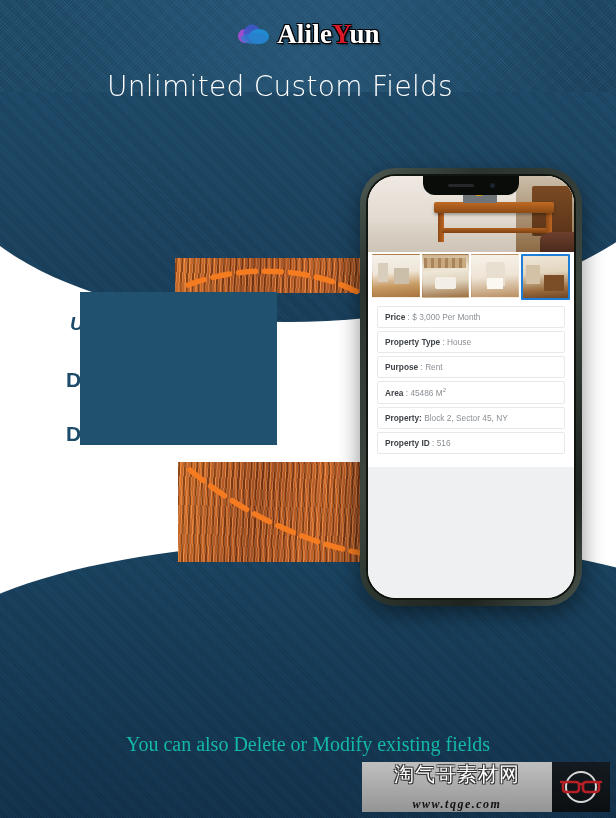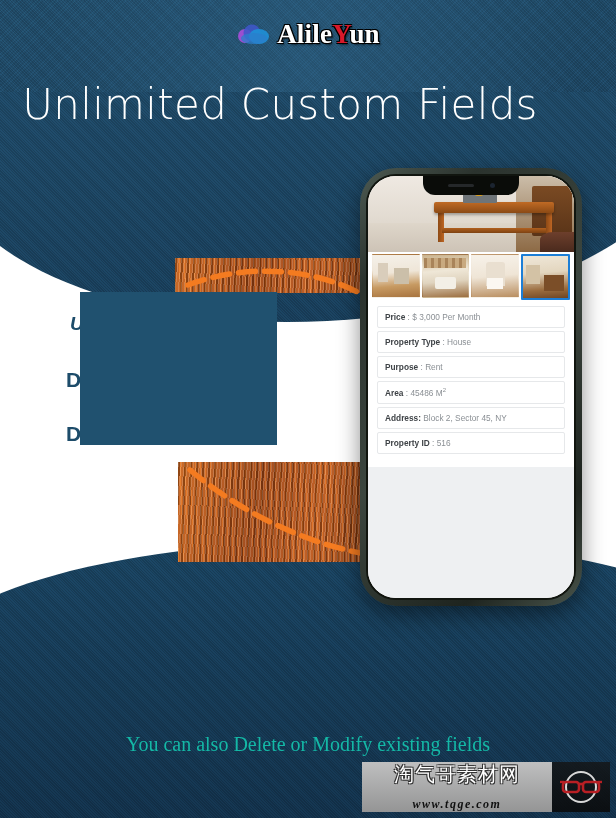--- a/index.html
+++ b/index.html
@@ -62,23 +62,22 @@
     color:#ffffff;
     text-shadow:1px 1px 0 #000, -1px 1px 0 #000, 1px -1px 0 #000, -1px -1px 0 #000,
                 2px 2px 2px rgba(0,0,0,.55);
     line-height:1;
   }
   .logo-text .red{color:#d8192a;}
 
   .headline{
     position:absolute;left:0;top:70px;width:560px;
     text-align:center;color:#ffffff;
-    font-size:42px;font-weight:300;letter-spacing:.3px;
+    font-size:28px;font-weight:300;letter-spacing:.3px;
     font-family:"DejaVu Sans", sans-serif;
-    margin-top:10px;
   }
 
   
   .orange-block{
     position:absolute;overflow:hidden;
     background-color:#c0541a;
     background-image:
       repeating-linear-gradient(96deg, rgba(255,255,255,.17) 0px, rgba(255,255,255,.17) 1px, rgba(0,0,0,.0) 1px, rgba(0,0,0,.0) 3px),
       repeating-linear-gradient(92deg, rgba(0,0,0,.28) 0px, rgba(0,0,0,.28) 2px, rgba(255,255,255,.06) 2px, rgba(255,255,255,.06) 6px),
       repeating-linear-gradient(88deg, rgba(255,140,40,.34) 0px, rgba(255,140,40,.34) 1px, rgba(120,45,10,.22) 1px, rgba(120,45,10,.22) 5px),
@@ -287,21 +286,21 @@
 
         <div class="field-row">
           <b>Purpose</b><span> : </span><span>Rent</span>
         </div>
 
         <div class="field-row">
           <b>Area</b><span> : </span><span>45486 M</span><sup>2</sup>
         </div>
 
         <div class="field-row">
-          <b>Address:</b><span> </span><span>Block 2, Sector 45, NY</span>
+          <b>Property:</b><span> </span><span>Block 2, Sector 45, NY</span>
         </div>
 
         <div class="field-row">
           <b>Property ID</b><span> : </span><span>516</span>
         </div>
       </div>
 
       <div class="gap"></div>
 
 

